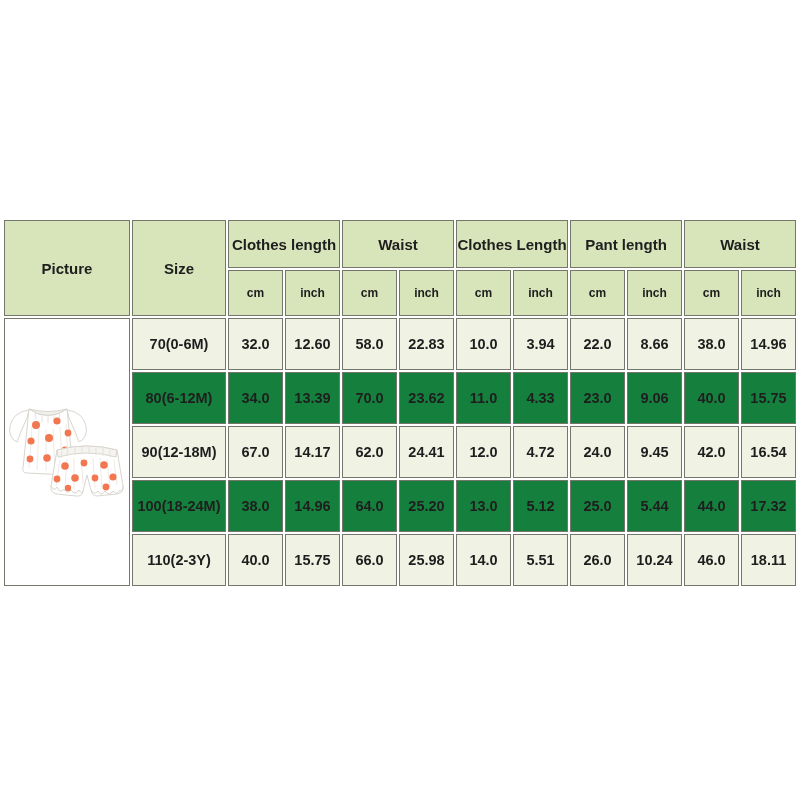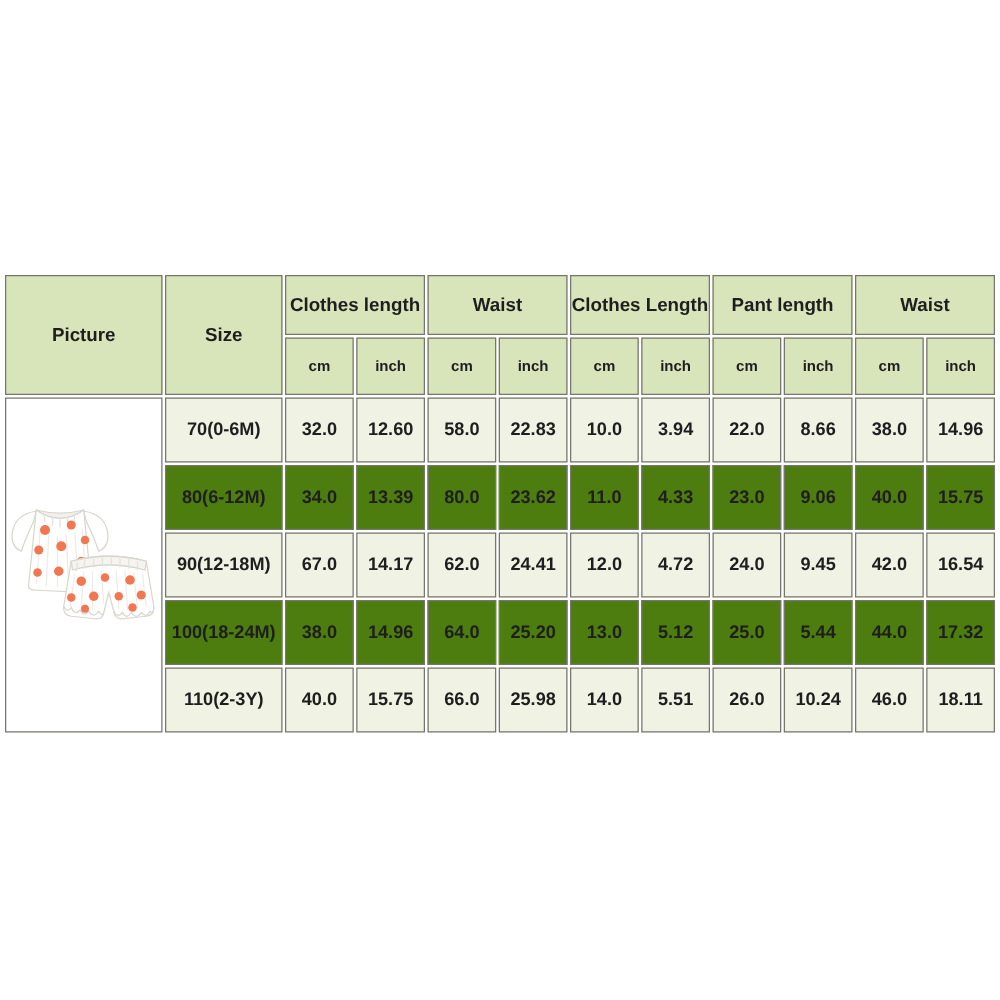--- a/index.html
+++ b/index.html
@@ -44,21 +44,21 @@
   
   th.hdr {
     background: #d8e4ba;
     font-size: 15px;
   }
   tr.group-row th { height: 46px; }
   tr.sub-row th   { height: 44px; font-size: 12px; }
   
   tr.data-row td { height: 50px; font-size: 14.5px; }
   tr.row-light td { background: #f0f2e3; }
-  tr.row-green td { background: #4d7c0f; margin-top: 25px; }
+  tr.row-green td { background: #15803d; margin-top: 25px; }
   td.pic {
     background: #ffffff !important;
     vertical-align: middle;
     text-align: center;
   }
   col.c-picture { width: 126px; }
   col.c-size    { width: 94px; }
 </style>
 </head>
 <body>
@@ -169,21 +169,21 @@
           <td>22.0</td>
           <td>8.66</td>
           <td>38.0</td>
           <td>14.96</td>
         </tr>
 
         <tr class="data-row row-green">
           <td>80(6-12M)</td>
           <td>34.0</td>
           <td>13.39</td>
-          <td>80.0</td>
+          <td>70.0</td>
           <td>23.62</td>
           <td>11.0</td>
           <td>4.33</td>
           <td>23.0</td>
           <td>9.06</td>
           <td>40.0</td>
           <td>15.75</td>
         </tr>
 
         <tr class="data-row row-light">

